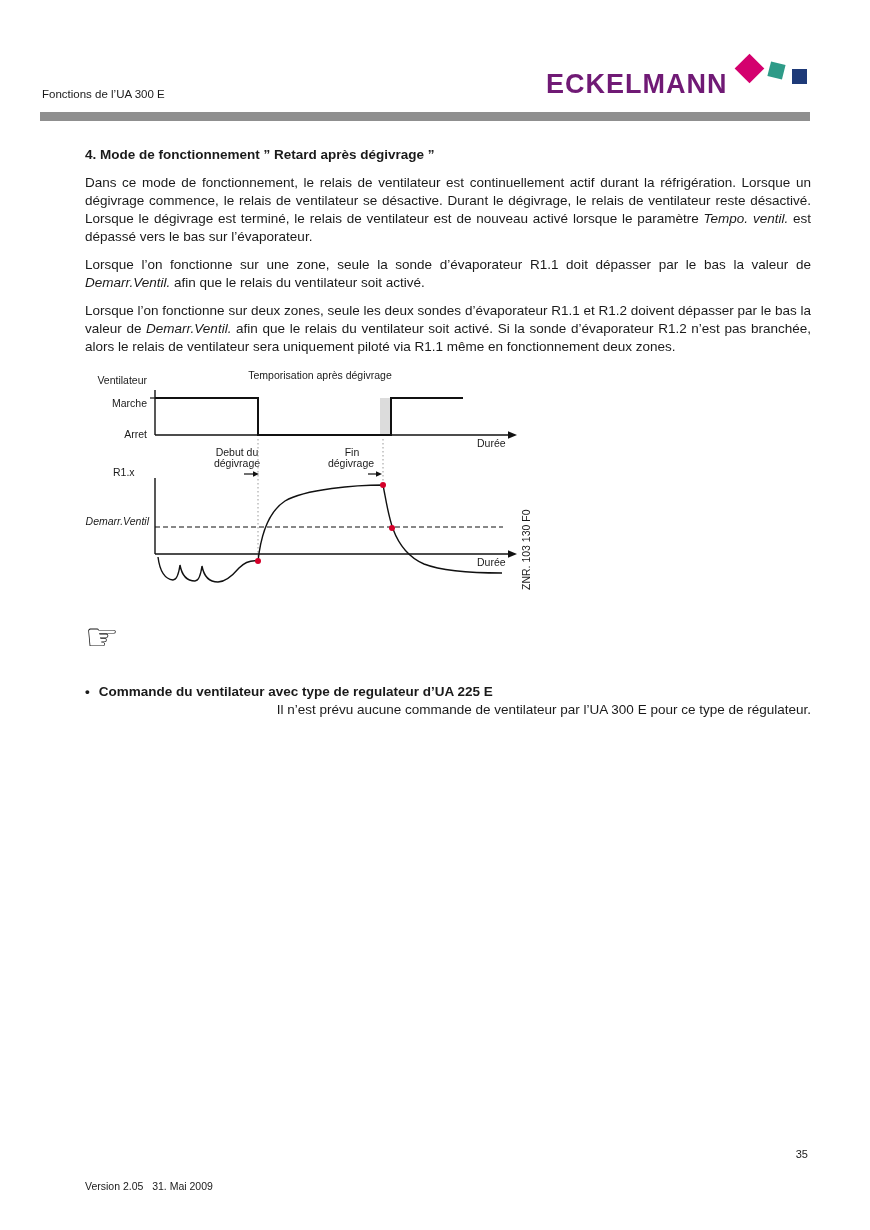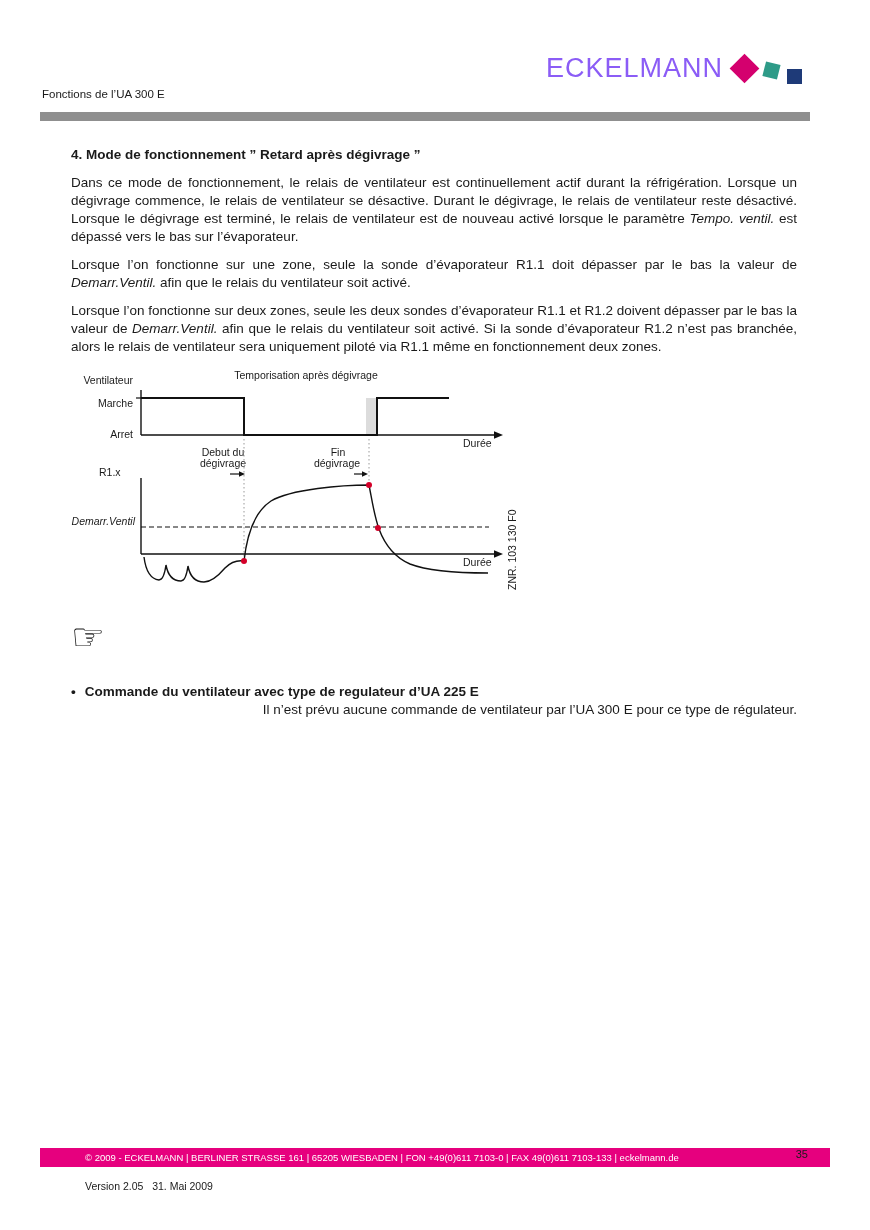--- a/index.html
+++ b/index.html
@@ -3,33 +3,33 @@
 <meta charset="utf-8">
 <style>
   html,body {margin:0; padding:0; background:#ffffff;}
   .page {
     position:relative; width:870px; height:1230px; background:#fff;
     font-family:"Liberation Sans","DejaVu Sans",sans-serif; color:#1a1a1a; overflow:hidden;
   }
 
   
   .logo {position:absolute; top:52px; left:546px; display:flex; align-items:flex-start;}
-  .logo-text {font-size:27px; font-weight:normal; letter-spacing:1px; color:#8b5cf6; line-height:32px;}
+  .logo-text {font-size:27px; font-weight:bold; letter-spacing:1px; color:#701a75; line-height:32px;margin-top:16px;}
   .logo-marks {position:relative; width:86px; height:42px; margin-left:8px;}
   .mark {position:absolute;}
   .mark-magenta {width:21px; height:21px; background:#d4006e; transform:rotate(45deg); left:3px; top:6px;}
   .mark-green {width:15px; height:15px; background:#2e9b88; transform:rotate(14deg); left:33px; top:11px;}
   .mark-blue {width:15px; height:15px; background:#1e3a78; left:56px; top:17px;}
 
   
   .breadcrumb {position:absolute; top:88px; left:42px; font-size:11.5px;}
   .header-bar {position:absolute; top:112px; left:40px; width:770px; height:9px; background:#8f8f8f;}
 
   
-  .content {position:absolute; top:146px; left:71px; width:726px; font-size:13.5px; line-height:18px; text-align:justify;}
+  .content {position:absolute; top:146px; left:85px; width:726px; font-size:13.5px; line-height:18px; text-align:justify;}
   .section-title {font-size:13.5px; font-weight:bold; margin:0 0 10px 0; text-align:left;}
   .content p {margin:0 0 10px 0;}
   .italic {font-style:italic;margin-top:24px;}
   .bold {font-weight:normal;}
 
   
   .diagram-wrap {margin:2px 0 0 0;}
   .diagram {display:block;}
   .diagram text {font-size:10.5px; fill:#1a1a1a; font-family:"Liberation Sans","DejaVu Sans",sans-serif;}
   .t-title {font-size:11.5px;}
@@ -153,17 +153,16 @@
 
     <div class="bullet-heading">
       <span class="bullet-glyph">•</span>
       <span>Commande du ventilateur avec type de regulateur d’UA 225 E</span>
     </div>
 
     <p class="closing">Il n’est prévu aucune commande de ventilateur par l’UA 300 E pour ce type de régulateur.</p>
 
   </div>
 
-  <div class="footer-bar">© 2009 - ECKELMANN | BERLINER STRASSE 161 | 65205 WIESBADEN | FON +49(0)611 7103-0 | FAX 49(0)611 7103-133 | eckelmann.de</div>
   <div class="version">Version 2.05   31. Mai 2009</div>
   <div class="page-number">35</div>
 
 </div>
 
 </body></html>

